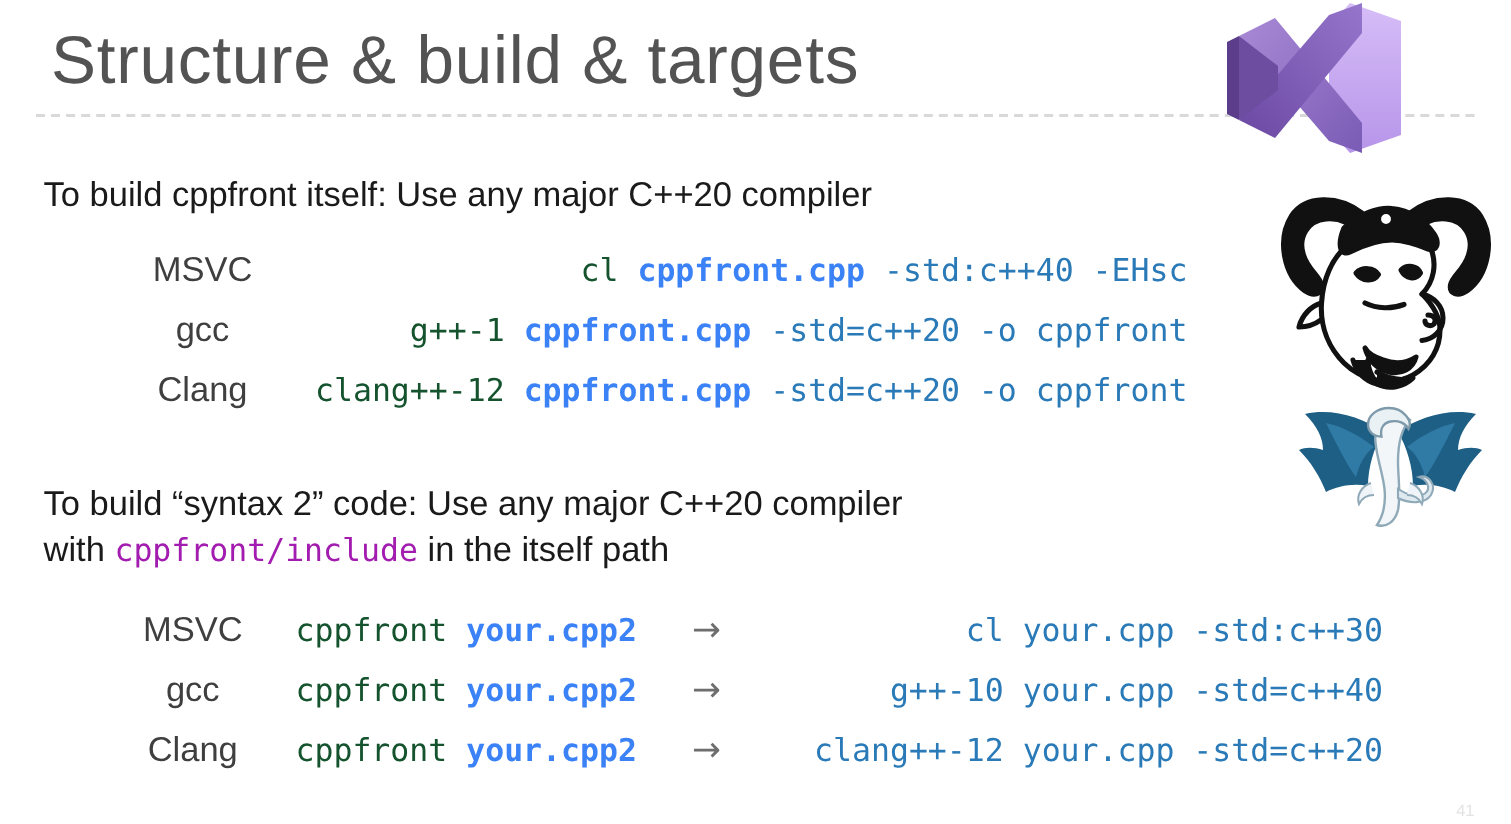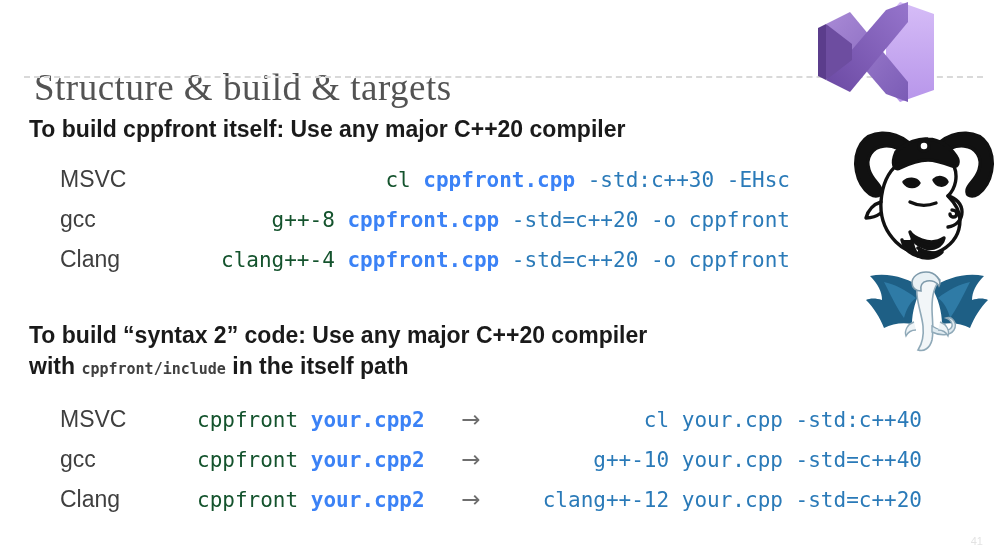--- a/index.html
+++ b/index.html
@@ -16,73 +16,71 @@
     height: 549px;
     background: #ffffff;
     overflow: hidden;
   }
 
   
   #title {
     position: absolute;
     left: 34px;
     top: 12px;
-    font-family: Liberation Serif, serif;
-    font-size: 37px;
+    font-family: Liberation Sans, sans-serif;
+    font-size: 45px;
     line-height: 56px;
     color: #535353;
     letter-spacing: 0.5px;
     white-space: nowrap;
-    margin-top: 48px;
   }
   #title-rule {
     position: absolute;
     left: 24px;
     top: 76px;
     width: 959px;
     height: 0;
     border-top: 2px dashed #d9d9d9;
   }
 
   
   .para {
     position: absolute;
     font-family: "Liberation Sans", sans-serif;
     font-size: 23px;
     line-height: 31px;
     color: #1a1a1a;
     white-space: nowrap;
-    font-weight: bold;
   }
   #para1 { left: 29px; top: 114px; }
   #para2 { left: 29px; top: 320px; }
   #para2 .line2 { display: block; }
 
   .inline-code {
     font-family: "DejaVu Sans Mono", "Liberation Mono", monospace;
-    font-size: 15px;
-    color: #404040;
+    font-size: 21px;
+    color: #a21caf;
   }
 
   
   .cmd-table {
     position: absolute;
     border-collapse: collapse;
   }
   .cmd-table td {
     padding: 0;
     vertical-align: baseline;
     white-space: nowrap;
   }
   .label-cell {
     font-family: "Liberation Sans", sans-serif;
     font-size: 23px;
     line-height: 39px;
     color: #3f3f3f;
-    text-align: left;
+    text-align: center;
   }
   .code-cell {
     font-family: "DejaVu Sans Mono", "Liberation Mono", monospace;
     font-size: 21px;
     line-height: 39px;
     color: #2a7ab8;
   }
   .arrow-cell {
     font-family: "DejaVu Sans", sans-serif;
     font-size: 23px;
@@ -204,45 +202,45 @@
     <path d="M52 54 C46 56 42 62 44 68 C46 64 50 62 54 62" fill="#eef4f7" stroke="#8fa9b8" stroke-width="1.4"></path>
     <path d="M78 54 C84 56 88 62 86 68 C84 64 80 62 76 62" fill="#eef4f7" stroke="#8fa9b8" stroke-width="1.4"></path>
   </svg>
 
   <div class="para" id="para1">To build cppfront itself: Use any major C++20 compiler</div>
 
   <table class="cmd-table" id="table1">
     <tbody>
       <tr>
         <td class="label-cell">MSVC</td>
-        <td class="code-cell"><span class="tool">cl</span> <span class="file-bold">cppfront.cpp</span> <span class="flags">-std:c++30 -EHsc</span></td>
+        <td class="code-cell"><span class="tool">cl</span> <span class="file-bold">cppfront.cpp</span> <span class="flags">-std:c++40 -EHsc</span></td>
       </tr>
       <tr>
         <td class="label-cell">gcc</td>
-        <td class="code-cell"><span class="tool">g++-8</span> <span class="file-bold">cppfront.cpp</span> <span class="flags">-std=c++20 -o cppfront</span></td>
+        <td class="code-cell"><span class="tool">g++-1</span> <span class="file-bold">cppfront.cpp</span> <span class="flags">-std=c++20 -o cppfront</span></td>
       </tr>
       <tr>
         <td class="label-cell">Clang</td>
-        <td class="code-cell"><span class="tool">clang++-4</span> <span class="file-bold">cppfront.cpp</span> <span class="flags">-std=c++20 -o cppfront</span></td>
+        <td class="code-cell"><span class="tool">clang++-12</span> <span class="file-bold">cppfront.cpp</span> <span class="flags">-std=c++20 -o cppfront</span></td>
       </tr>
     </tbody>
   </table>
 
   <div class="para" id="para2">
     <span class="line1">To build “syntax 2” code: Use any major C++20 compiler</span>
     <span class="line2"><span>with </span><span class="inline-code">cppfront/include</span><span> in the itself path</span></span>
   </div>
 
   <table class="cmd-table" id="table2">
     <tbody>
       <tr>
         <td class="label-cell">MSVC</td>
         <td class="code-cell code-left"><span class="tool">cppfront</span> <span class="file-bold">your.cpp2</span></td>
         <td class="arrow-cell">→</td>
-        <td class="code-cell code-right">cl your.cpp -std:c++40</td>
+        <td class="code-cell code-right">cl your.cpp -std:c++30</td>
       </tr>
       <tr>
         <td class="label-cell">gcc</td>
         <td class="code-cell code-left"><span class="tool">cppfront</span> <span class="file-bold">your.cpp2</span></td>
         <td class="arrow-cell">→</td>
         <td class="code-cell code-right">g++-10 your.cpp -std=c++40</td>
       </tr>
       <tr>
         <td class="label-cell">Clang</td>
         <td class="code-cell code-left"><span class="tool">cppfront</span> <span class="file-bold">your.cpp2</span></td>

